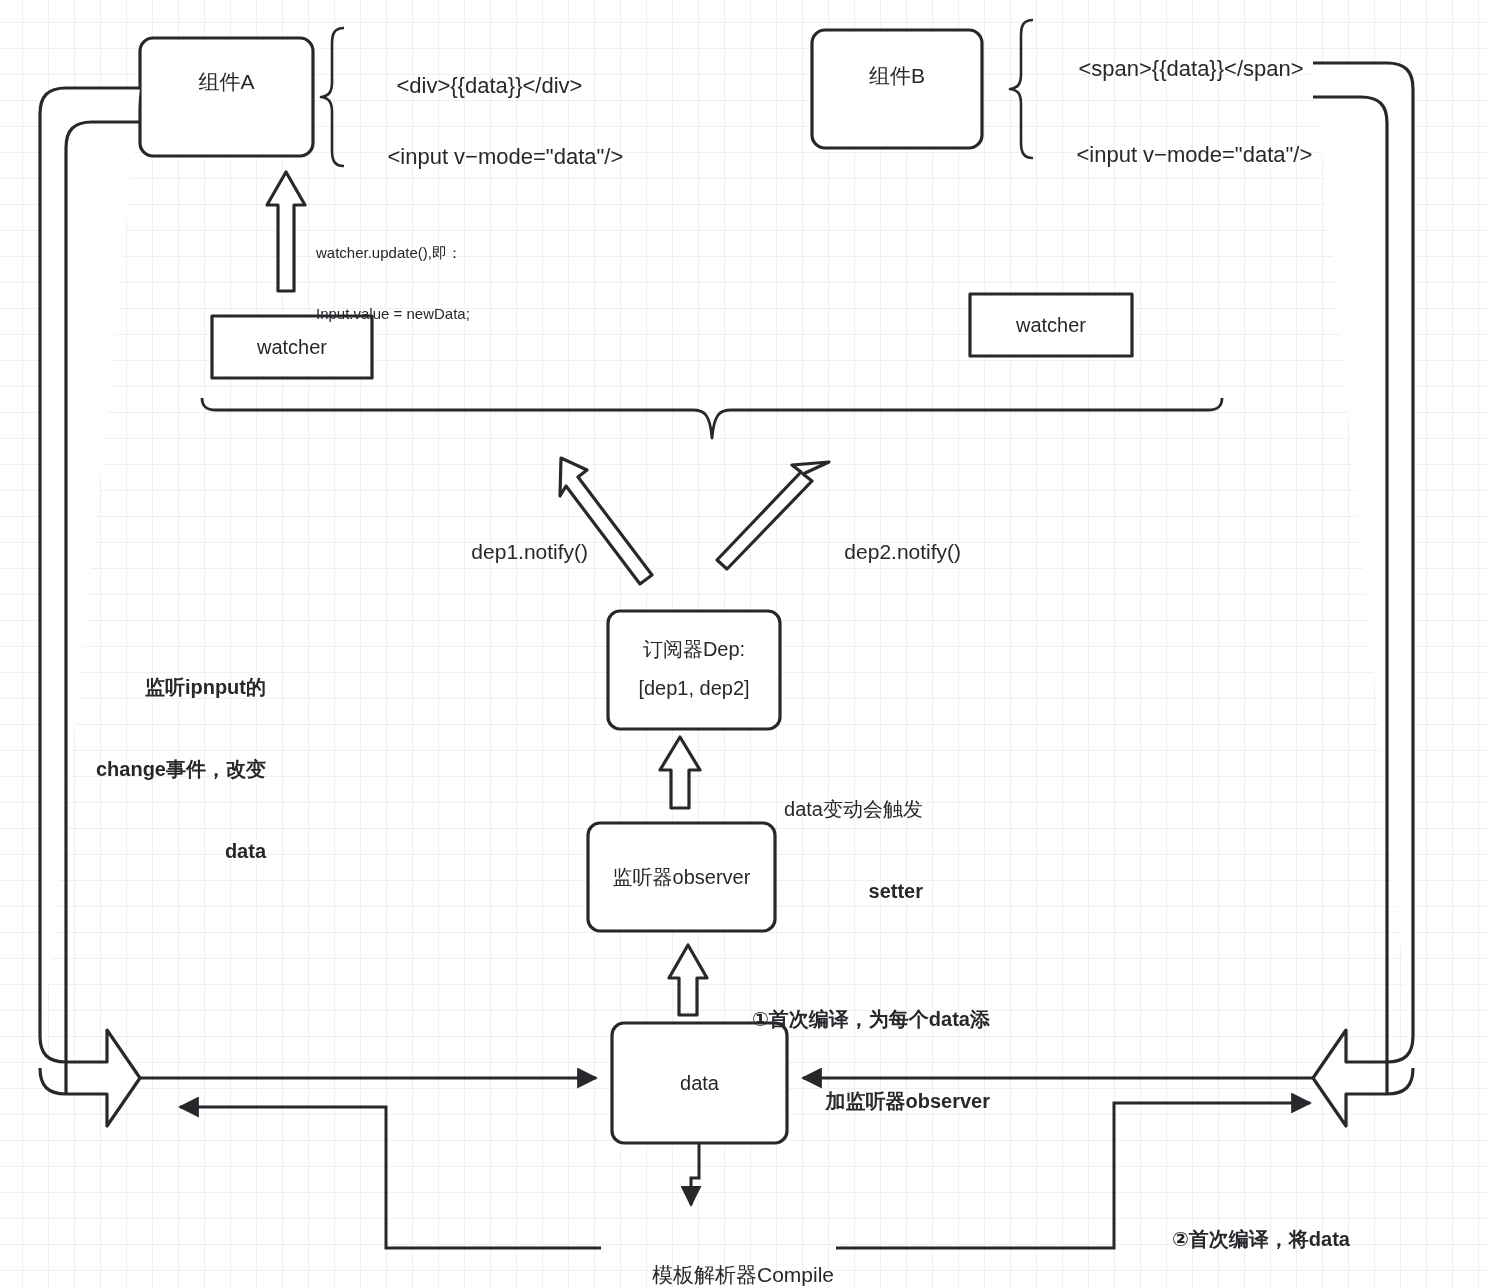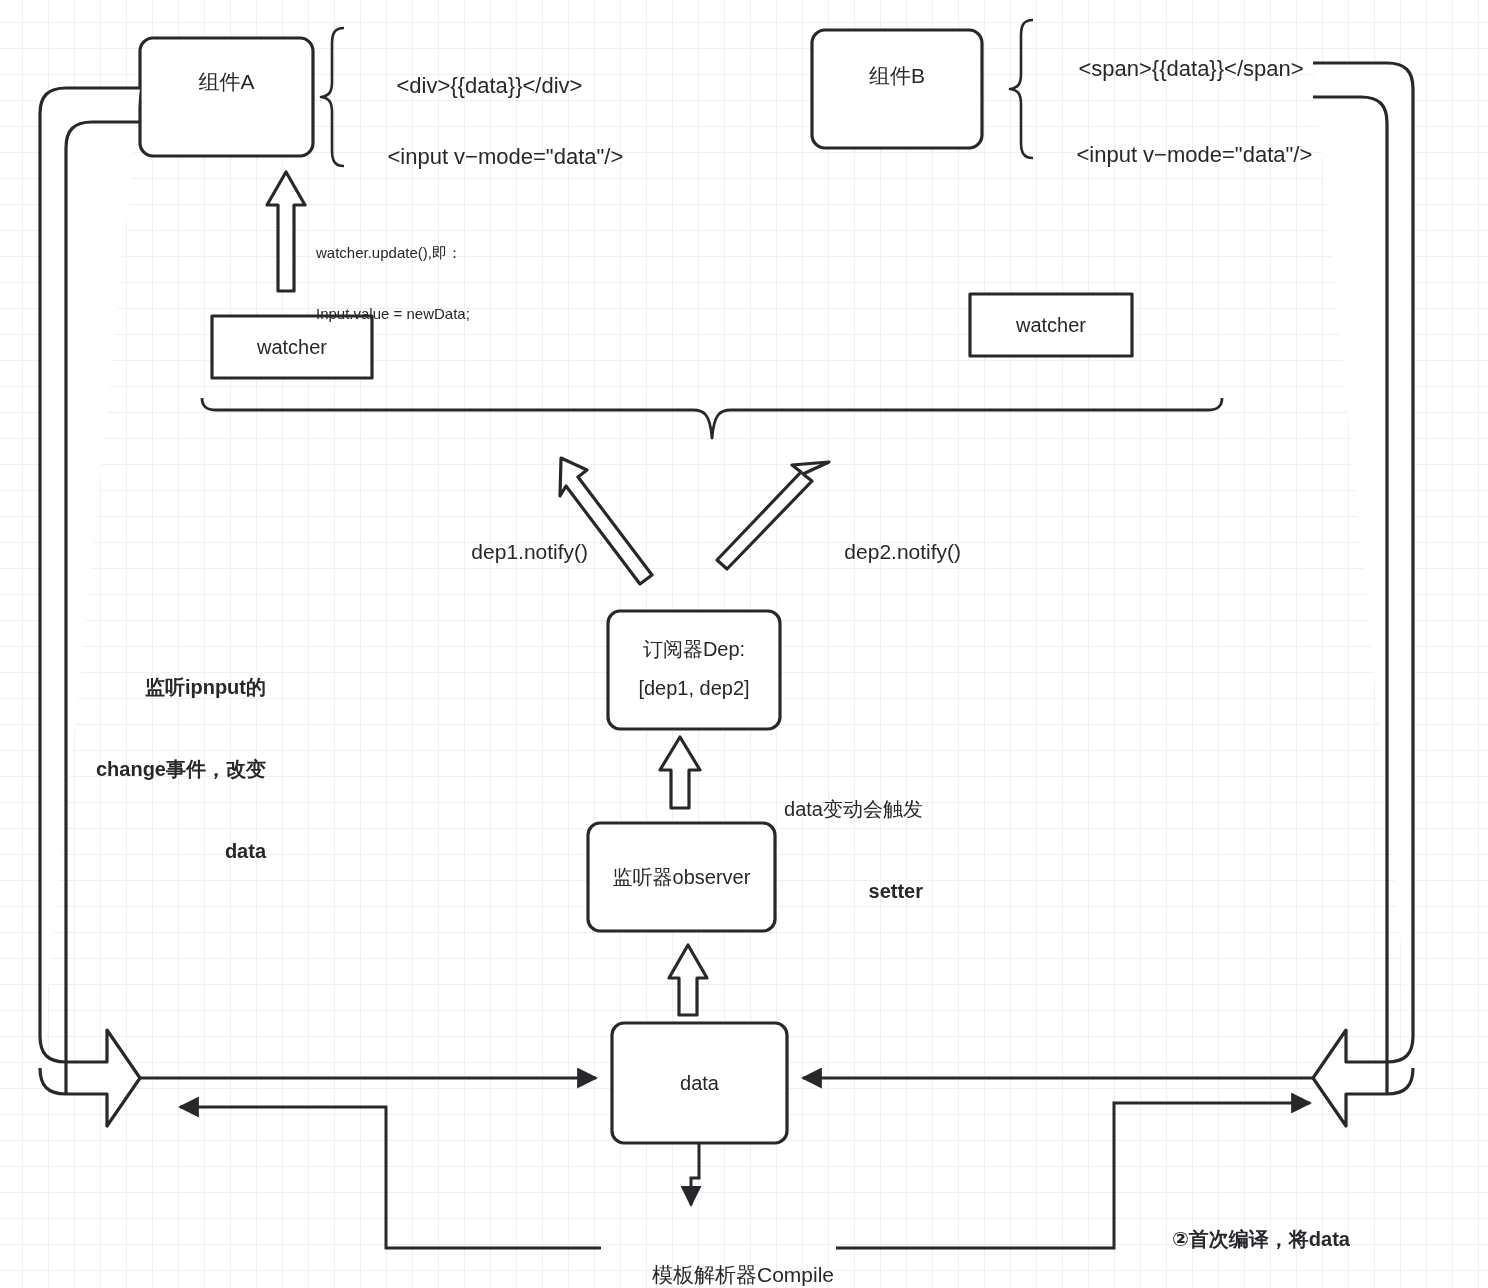--- a/index.html
+++ b/index.html
@@ -256,20 +256,24 @@
 
   <div class="lbl lft" style="left:821px; top:509px; font-size:21px;">
     <span>dep2.notify()</span>
   </div>
 
   <div class="lbl ctr" style="left:713px; top:742px; width:210px; font-size:20px;">
     <div>data变动会触发</div>
     <div style="font-weight:700;">setter</div>
   </div>
 
+  <div class="lbl ctr" style="left:720px; top:952px; width:270px; font-size:20px; font-weight:700;">
+    <div>①首次编译，为每个data添</div>
+    <div>加监听器observer</div>
+  </div>
 
   <div class="lbl ctr" style="left:1120px; top:1172px; width:230px; font-size:20px; font-weight:700;">
     <div>②首次编译，将data</div>
     
   </div>
 
   <div class="lbl ctr" style="left:60px; top:620px; width:206px; font-size:20px; font-weight:700;">
     <div>监听ipnput的</div>
     <div>change事件，改变</div>
     <div>data</div>

